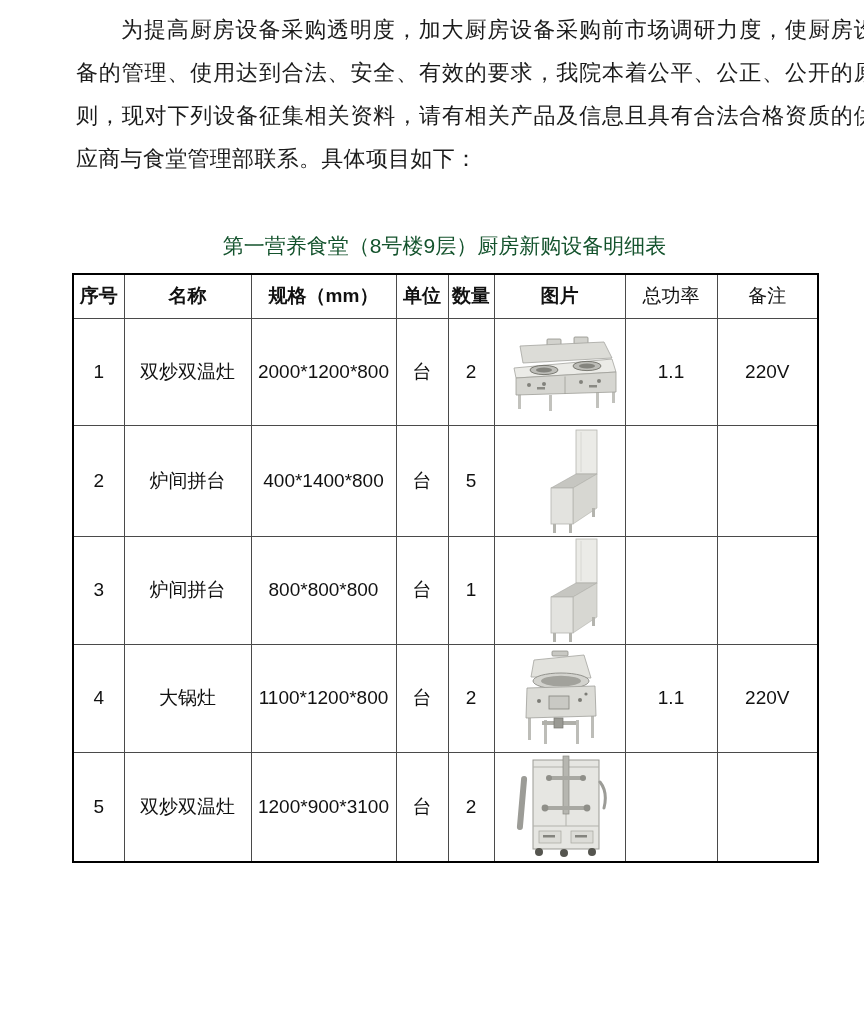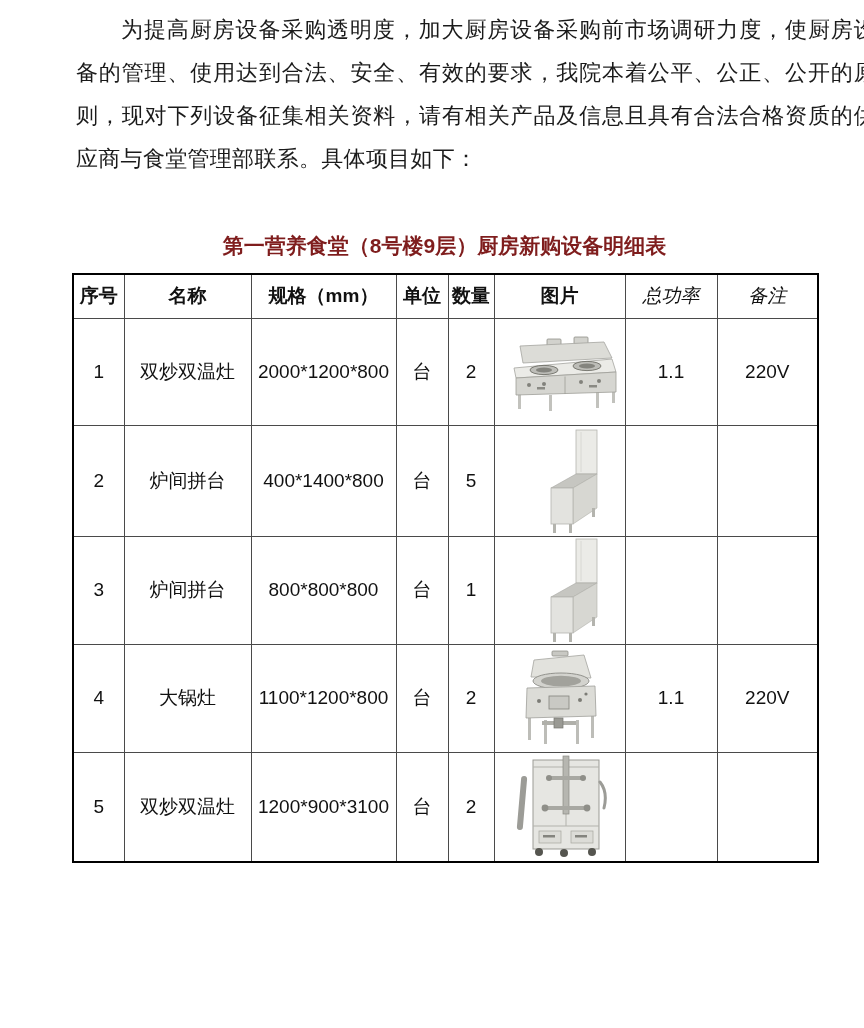--- a/index.html
+++ b/index.html
@@ -15,41 +15,41 @@
     line-height:43px;
     text-align:justify;
     text-indent:45px;
     letter-spacing:0.3px;
   }
   .tbl-title {
     margin:52px 0 13px 28px;
     width:745px;
     text-align:center;
     font-size:21px;
-    font-weight:bold;
-    color:#7f1d1d;
+    font-weight:normal;
+    color:#14532d;
   }
   table.equip {
     margin-left:28px;
     width:745px;
     border-collapse:collapse;
     table-layout:fixed;
     border:2px solid #000;
   }
   .equip th, .equip td {
     border:1px solid #4a4a4a;
     text-align:center;
     vertical-align:middle;
     padding:0 2px;
     font-size:19px;
     color:#111;
     overflow:hidden;
   }
   .equip th { font-weight:bold; line-height:22px; }
-  .equip th.light { font-weight:normal;font-style:italic; }
+  .equip th.light { font-weight:normal; }
   .section-cell { font-weight:bold; }
   .img-cell { padding:0; }
   .img-cell svg { display:block; margin:0 auto; }
   .img-cell svg.shift-right { margin-left:50px; }
 </style>
 </head>
 <body>
 
 <div class="doc">
 

